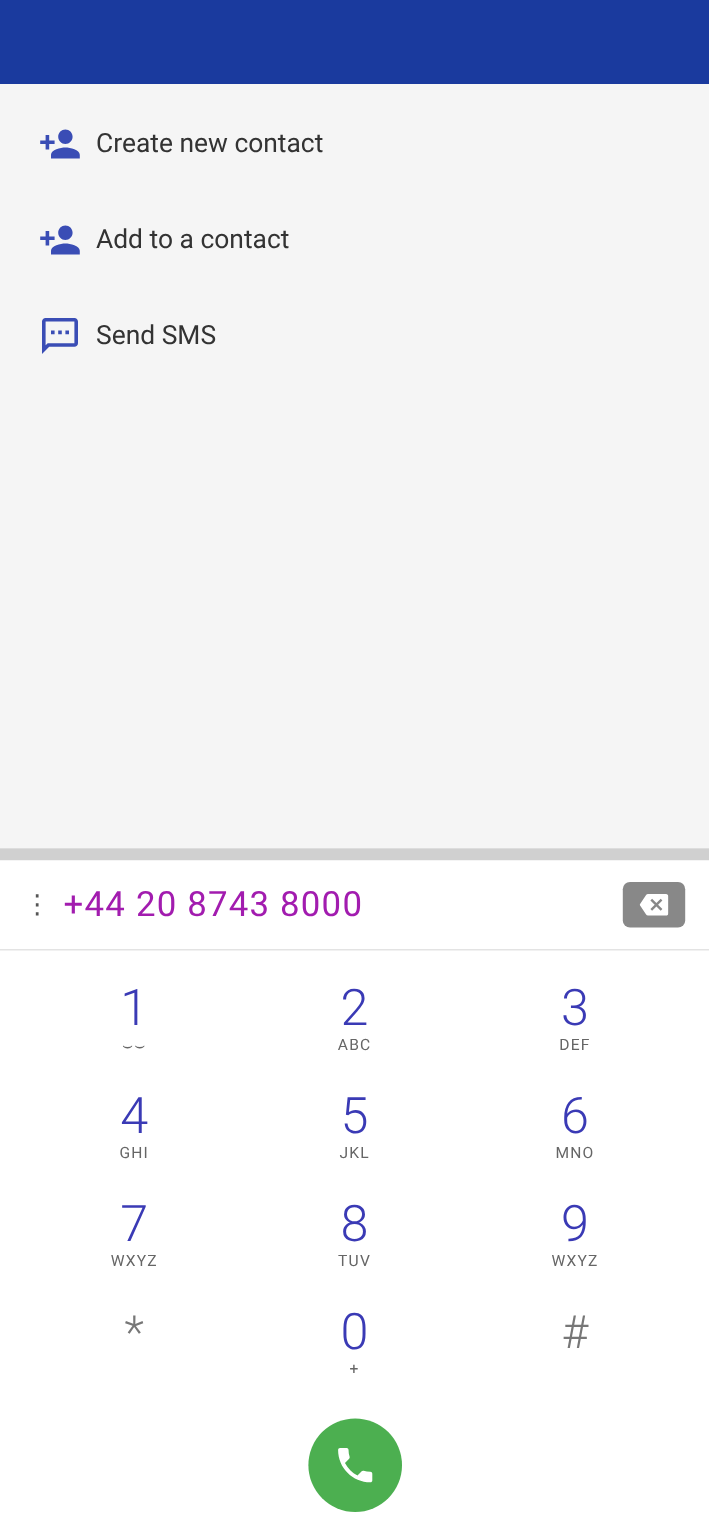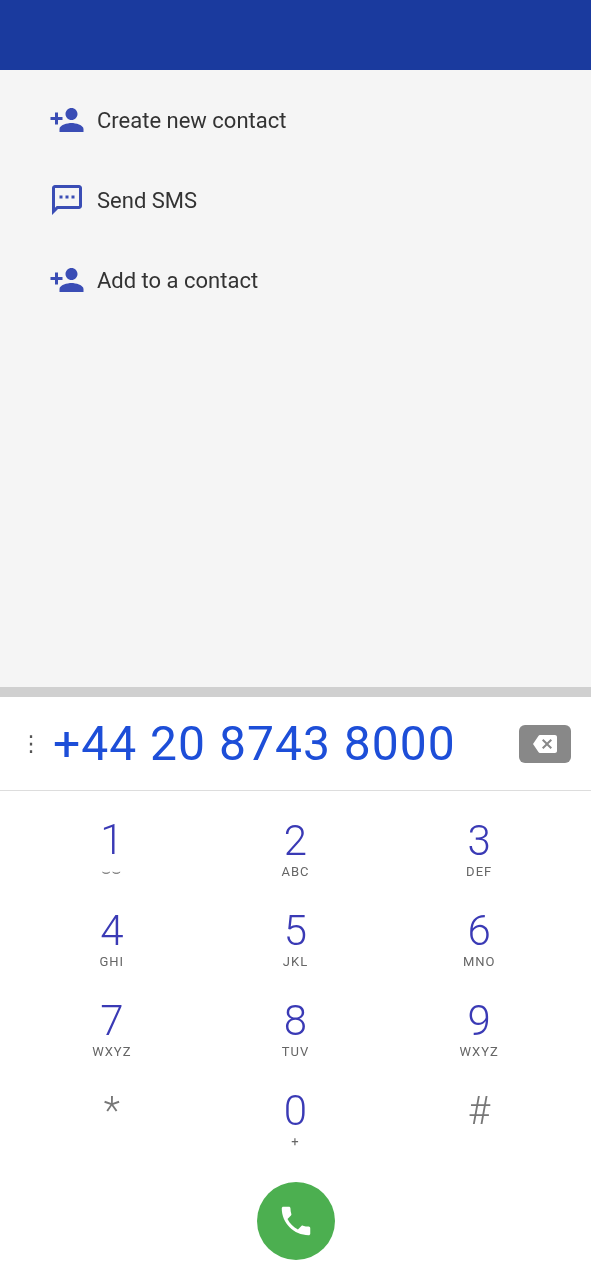--- a/index.html
+++ b/index.html
@@ -20,21 +20,21 @@
       background: #1a3a9e;
       flex-shrink: 0;
     }
 
     
     .menu-area {
       background: #f5f5f5;
       flex: 1;
       display: flex;
       flex-direction: column;
-      padding: 10px 17px;
+      padding: 10px 0;
     }
 
     .menu-item {
       display: flex;
       align-items: center;
       padding: 22px 20px;
       cursor: pointer;
       background: #f5f5f5;
     }
 
@@ -77,22 +77,22 @@
     .more-icon {
       color: #555;
       font-size: 22px;
       cursor: pointer;
       letter-spacing: 1px;
       flex-shrink: 0;
     }
 
     .phone-number {
       flex: 1;
-      font-size: 48px;
-      color: #1d4ed8;
+      font-size: 29px;
+      color: #a21caf;
       font-weight: 400;
       letter-spacing: 1px;
     }
 
     .backspace-btn {
       background: #888;
       border: none;
       border-radius: 6px;
       width: 52px;
       height: 38px;
@@ -200,35 +200,35 @@
   <div class="menu-item">
     <div class="menu-icon add-person-icon">
       <svg viewBox="0 0 24 24" xmlns="http://www.w3.org/2000/svg">
         <path d="M15 12c2.21 0 4-1.79 4-4s-1.79-4-4-4-4 1.79-4 4 1.79 4 4 4zm-9-2V7H4v3H1v2h3v3h2v-3h3v-2H6zm9 4c-2.67 0-8 1.34-8 4v2h16v-2c0-2.66-5.33-4-8-4z"></path>
       </svg>
     </div>
     <span class="menu-label">Create new contact</span>
   </div>
 
   <div class="menu-item">
+    <div class="menu-icon add-person-icon">
+      <svg viewBox="0 0 24 24" xmlns="http://www.w3.org/2000/svg">
+        <path d="M15 12c2.21 0 4-1.79 4-4s-1.79-4-4-4-4 1.79-4 4 1.79 4 4 4zm-9-2V7H4v3H1v2h3v3h2v-3h3v-2H6zm9 4c-2.67 0-8 1.34-8 4v2h16v-2c0-2.66-5.33-4-8-4z"></path>
+      </svg>
+    </div>
+    <span class="menu-label">Add to a contact</span>
+  </div>
+
+  <div class="menu-item">
     <div class="menu-icon sms-icon">
       <svg viewBox="0 0 24 24" xmlns="http://www.w3.org/2000/svg">
         <path d="M20 2H4c-1.1 0-2 .9-2 2v18l4-4h14c1.1 0 2-.9 2-2V4c0-1.1-.9-2-2-2zm0 14H5.17L4 17.17V4h16v12zM7 9h2v2H7zm4 0h2v2h-2zm4 0h2v2h-2z"></path>
       </svg>
     </div>
     <span class="menu-label">Send SMS</span>
-  </div>
-
-  <div class="menu-item">
-    <div class="menu-icon add-person-icon">
-      <svg viewBox="0 0 24 24" xmlns="http://www.w3.org/2000/svg">
-        <path d="M15 12c2.21 0 4-1.79 4-4s-1.79-4-4-4-4 1.79-4 4 1.79 4 4 4zm-9-2V7H4v3H1v2h3v3h2v-3h3v-2H6zm9 4c-2.67 0-8 1.34-8 4v2h16v-2c0-2.66-5.33-4-8-4z"></path>
-      </svg>
-    </div>
-    <span class="menu-label">Add to a contact</span>
   </div>
 
 </div>
 
 <div class="divider-area"></div>
 
 <div class="dialer-area">
 
   <div class="number-display">
     <span class="more-icon">⋮</span>

